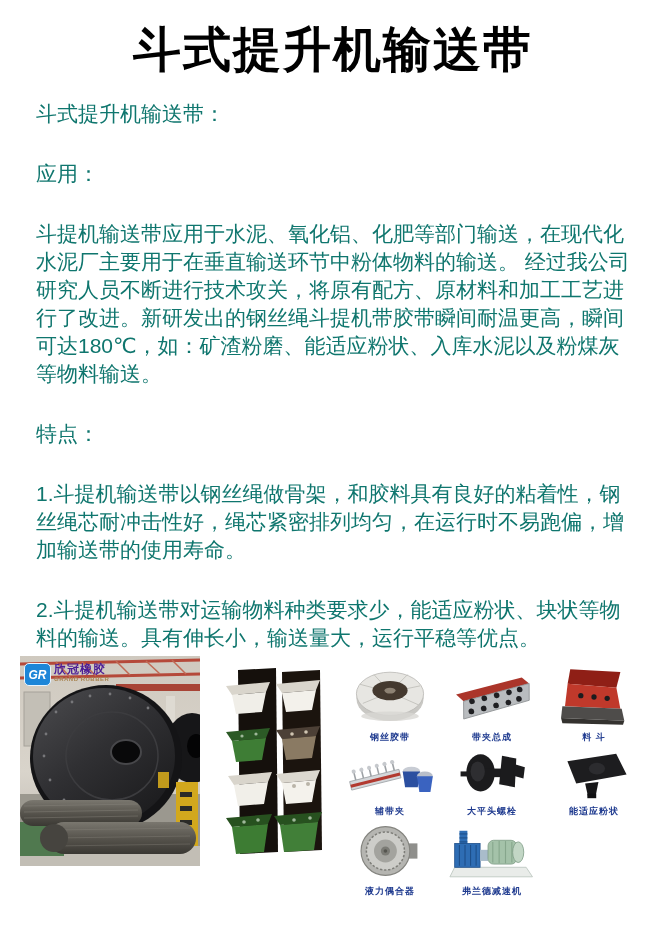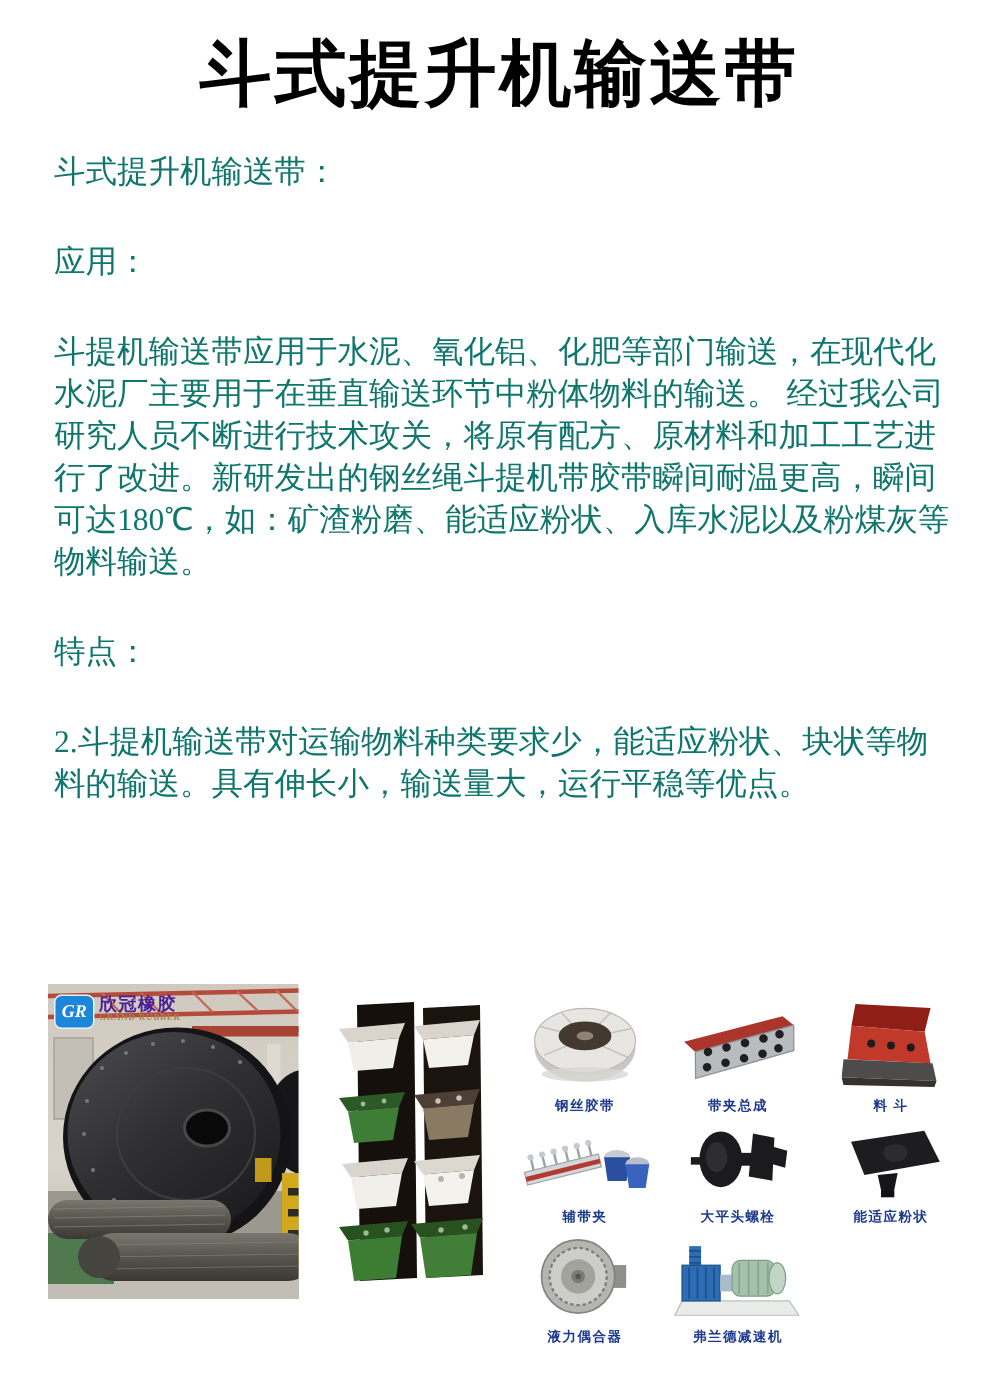--- a/index.html
+++ b/index.html
@@ -5,21 +5,20 @@
   * { box-sizing: border-box; margin: 0; padding: 0; }
   html, body { background: #ffffff; }
   body { font-family: "Liberation Sans", "DejaVu Sans", sans-serif; }
   .page {
     position: relative;
     width: 666px;
     height: 930px;
     background: #ffffff;
     overflow: hidden;
     color: #000;
-    font-family: Liberation Serif, serif;
   }
   .title {
     padding-top: 22px;
     text-align: center;
     font-size: 48px;
     line-height: 56px;
     font-weight: 700;
     letter-spacing: 2px;
     color: #000;
   }
@@ -35,23 +34,23 @@
   
   .gallery {
     position: absolute;
     left: 0;
     top: 652px;
     width: 666px;
     height: 278px;
   }
   .photo-main {
     position: absolute;
-    left: 32px;
+    left: 20px;
     top: 4px;
-    width: 167px;
+    width: 180px;
     height: 210px;
     overflow: hidden;
   }
   .photo-main svg { display: block; }
   .logo-overlay {
     position: absolute;
     left: 4px;
     top: 7px;
     display: flex;
     align-items: flex-start;
@@ -125,20 +124,21 @@
 
 <div class="page">
 
   <h1 class="title">斗式提升机输送带</h1>
 
   <div class="content">
     <p class="first">斗式提升机输送带：</p>
     <p>应用：</p>
     <p>斗提机输送带应用于水泥、氧化铝、化肥等部门输送，在现代化水泥厂主要用于在垂直输送环节中粉体物料的输送。 经过我公司研究人员不断进行技术攻关，将原有配方、原材料和加工工艺进行了改进。新研发出的钢丝绳斗提机带胶带瞬间耐温更高，瞬间可达180℃，如：矿渣粉磨、能适应粉状、入库水泥以及粉煤灰等物料输送。</p>
     <p>特点：</p>
+    <p>1.斗提机输送带以钢丝绳做骨架，和胶料具有良好的粘着性，钢丝绳芯耐冲击性好，绳芯紧密排列均匀，在运行时不易跑偏，增加输送带的使用寿命。</p>
     <p>2.斗提机输送带对运输物料种类要求少，能适应粉状、块状等物料的输送。具有伸长小，输送量大，运行平稳等优点。</p>
   </div>
 
   <div class="gallery">
 
     <div class="photo-main">
       <svg width="180" height="210" viewBox="0 0 180 210">
         <defs>
           <linearGradient id="bg" x1="0" y1="0" x2="0" y2="1">
             <stop offset="0" stop-color="#cfc9bf"></stop>

